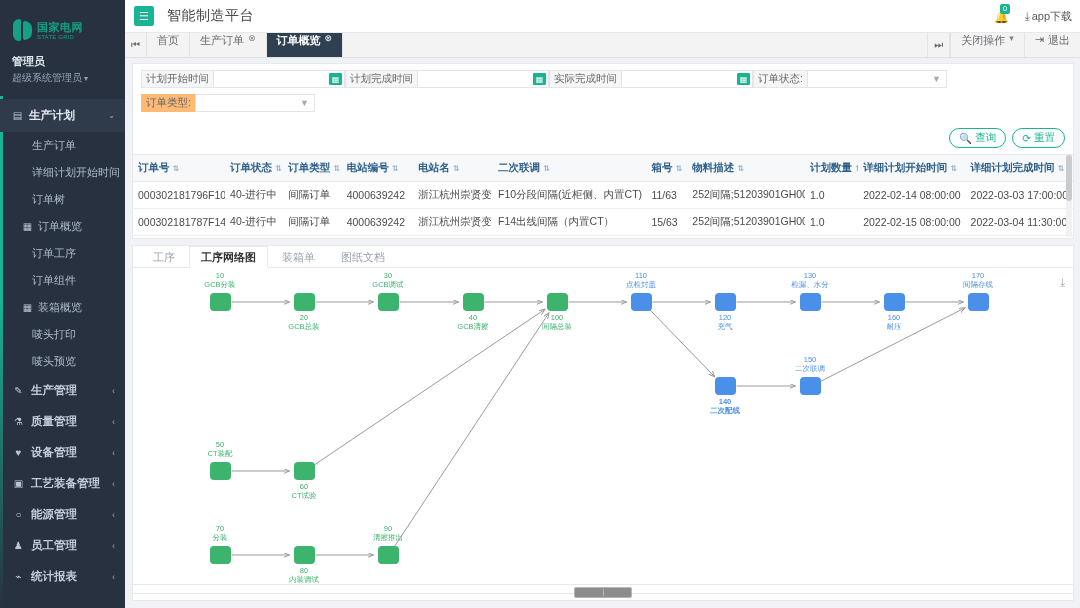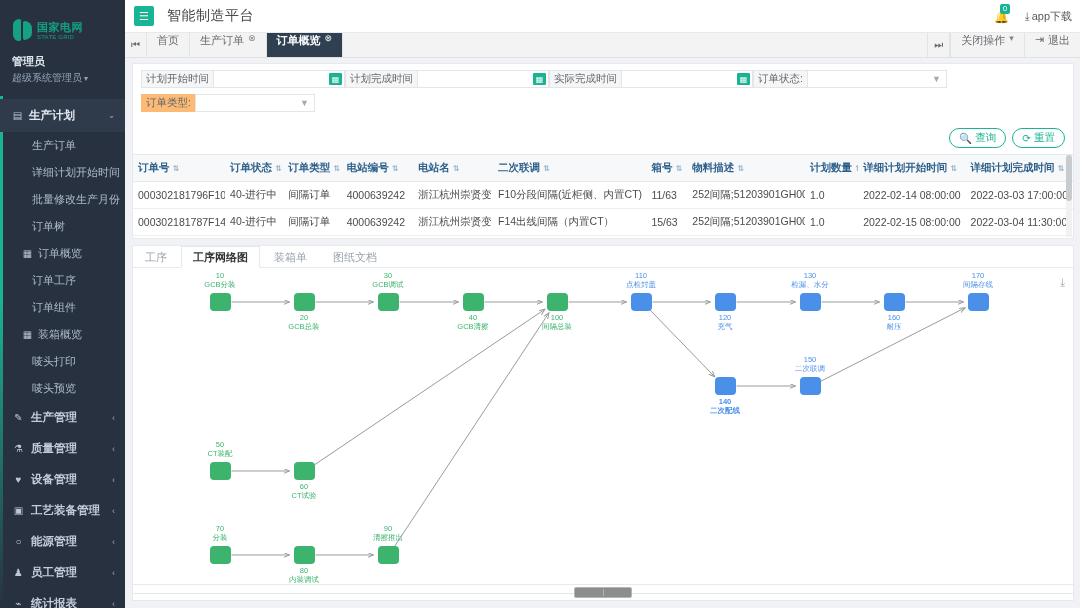--- a/index.html
+++ b/index.html
@@ -161,21 +161,21 @@
   .table-clip { height: 84px; overflow:hidden; position:relative;}
   .vscroll {
     position:absolute; right:1px; top:1px; width:6px; bottom:1px; background:#f1f1f1;
   }
   .vscroll .thumb { position:absolute; top:0; width:6px; height:46px; background:#c9ccce; border-radius:3px;}
 
   
   .panel2 { margin-top: 6px; height: 356px; display:flex; flex-direction:column; }
   .subtabs {
     display:flex; align-items:stretch; height:22px; border-bottom:1px solid #e7eaec;
-    padding-left: 0; font-size:11px; background:#fff; gap:2px;
+    padding-left: 8px; font-size:11px; background:#fff; gap:2px;
   }
   .subtab {
     padding: 0 11px; display:flex; align-items:center; color:#9aa3ad;
     border: 1px solid transparent; border-bottom:none; margin-bottom:-1px;
   }
   .subtab.active {
     color:#333; font-weight:bold; background:#fff;
     border-color:#e7eaec; border-bottom:1px solid #fff;
   }
   .graph-wrap { flex:1 1 auto; position:relative; background:#fff; overflow:hidden; }
@@ -235,23 +235,20 @@
         <span class="mi-ico">▤</span>
         <span>生产计划</span>
         <span class="chev">⌄</span>
       </div>
 
       <div class="sub-item">
         <span>生产订单</span>
         </div>
       <div class="sub-item">
         <span>详细计划开始时间</span>
-        </div>
-      <div class="sub-item">
-        <span>批量修改生产月份</span>
         </div>
       <div class="sub-item">
         <span>订单树</span>
         </div>
       <div class="sub-item has-icon">
         <span class="mi-ico">▦</span>
         <span>订单概览</span>
         </div>
       <div class="sub-item">
         <span>订单工序</span>

